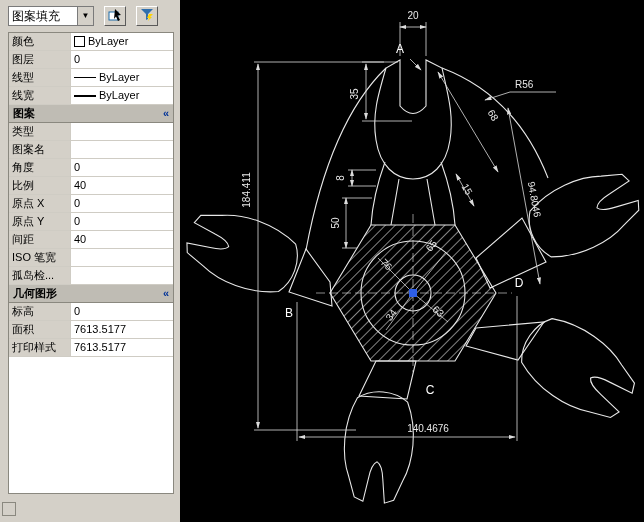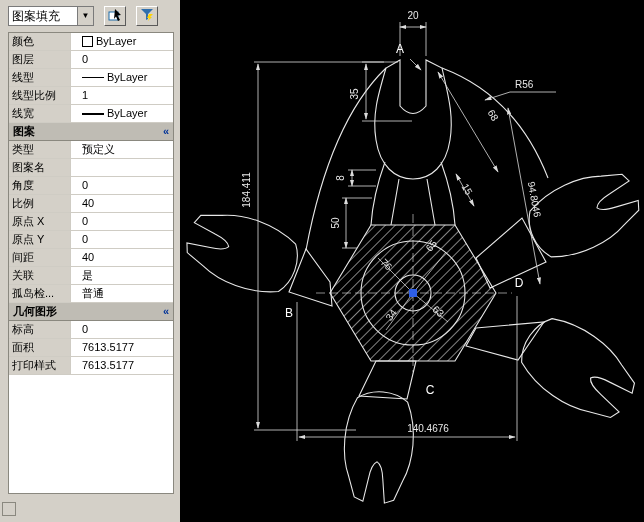--- a/index.html
+++ b/index.html
@@ -15,21 +15,21 @@
   .combo-btn{width:15px;background:#d4d0c8;border-left:1px solid #7a7a7a;font-size:8px;
              line-height:18px;text-align:center;color:#000;cursor:default;}
   .tbtn{width:22px;height:20px;background:#d4d0c8;border:1px solid;
         border-color:#ffffff #5a5a5a #5a5a5a #ffffff;display:flex;align-items:center;
         justify-content:center;padding:0;}
   .grid{width:164px;height:460px;border:1px solid #8a887f;background:#fff;overflow:hidden;}
   .prow{display:flex;height:18px;border-bottom:1px solid #cfccc4;box-sizing:border-box;}
   .plabel{width:62px;background:#d4d0c8;font-size:11px;line-height:17px;padding-left:3px;
           border-right:1px solid #cfccc4;white-space:nowrap;overflow:hidden;box-sizing:border-box;color:#000;}
   .pvalue{flex:1;font-size:11px;line-height:17px;padding-left:3px;background:#ffffff;display:flex;
-          align-items:center;gap:3px;white-space:nowrap;overflow:hidden;color:#000;margin-left:8px;}
+          align-items:center;gap:3px;white-space:nowrap;overflow:hidden;color:#000;}
   .pcat{display:flex;justify-content:space-between;align-items:center;height:18px;background:#bfbcb4;
         font-size:11px;font-weight:bold;line-height:17px;padding:0 4px;
         border-bottom:1px solid #8a887f;box-sizing:border-box;color:#000;gap:42px;}
   .chev{color:#003399;font-weight:bold;font-size:11px;}
   .swatch{width:9px;height:9px;border:1px solid #000;background:#fff;display:inline-block;flex:none;}
   .lineglyph{display:inline-block;width:22px;height:1px;background:#000;flex:none;}
   .lineglyph.thick{height:2px;}
   .palette-grip{position:absolute;left:2px;bottom:6px;width:12px;height:12px;background:#d4d0c8;
                 border:1px solid #8a887f;}
   
@@ -84,42 +84,33 @@
         </div>
       </div>
       <div class="prow">
         <div class="plabel">线型</div>
         <div class="pvalue">
           <span class="lineglyph"></span>
           <span>ByLayer</span>
         </div>
       </div>
       <div class="prow">
-        <div class="plabel">线型比例</div>
-        <div class="pvalue">
-          <span>1</span>
-        </div>
-      </div>
-      <div class="prow">
         <div class="plabel">线宽</div>
         <div class="pvalue">
           <span class="lineglyph thick"></span>
           <span>ByLayer</span>
         </div>
       </div>
 
       <div class="pcat">
         <span>图案</span>
         <span class="chev">«</span>
       </div>
       <div class="prow">
         <div class="plabel">类型</div>
-        <div class="pvalue">
-          <span>预定义</span>
-        </div>
       </div>
       <div class="prow">
         <div class="plabel">图案名</div>
       </div>
       <div class="prow">
         <div class="plabel">角度</div>
         <div class="pvalue">
           <span>0</span>
         </div>
       </div>
@@ -141,30 +132,27 @@
           <span>0</span>
         </div>
       </div>
       <div class="prow">
         <div class="plabel">间距</div>
         <div class="pvalue">
           <span>40</span>
         </div>
       </div>
       <div class="prow">
-        <div class="plabel">关联</div>
-        <div class="pvalue">
-          <span>是</span>
+        <div class="plabel">ISO 笔宽</div>
+        <div class="pvalue">
+          <span></span>
         </div>
       </div>
       <div class="prow">
         <div class="plabel">孤岛检...</div>
-        <div class="pvalue">
-          <span>普通</span>
-        </div>
       </div>
 
       <div class="pcat">
         <span>几何图形</span>
         <span class="chev">«</span>
       </div>
       <div class="prow">
         <div class="plabel">标高</div>
         <div class="pvalue">
           <span>0</span>

